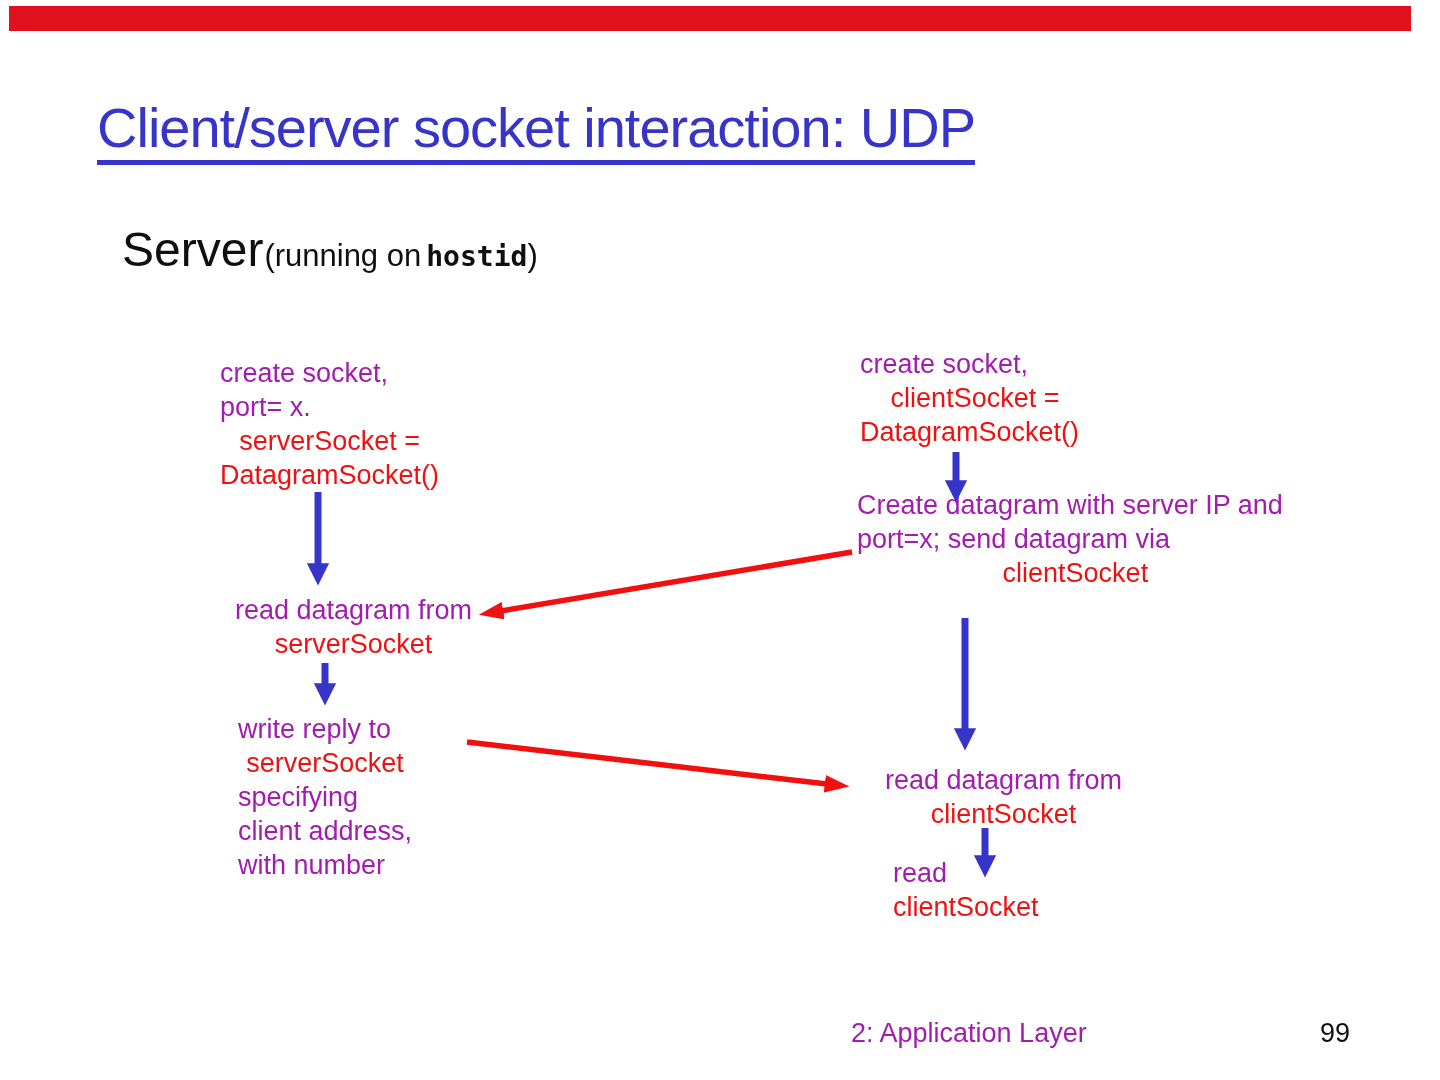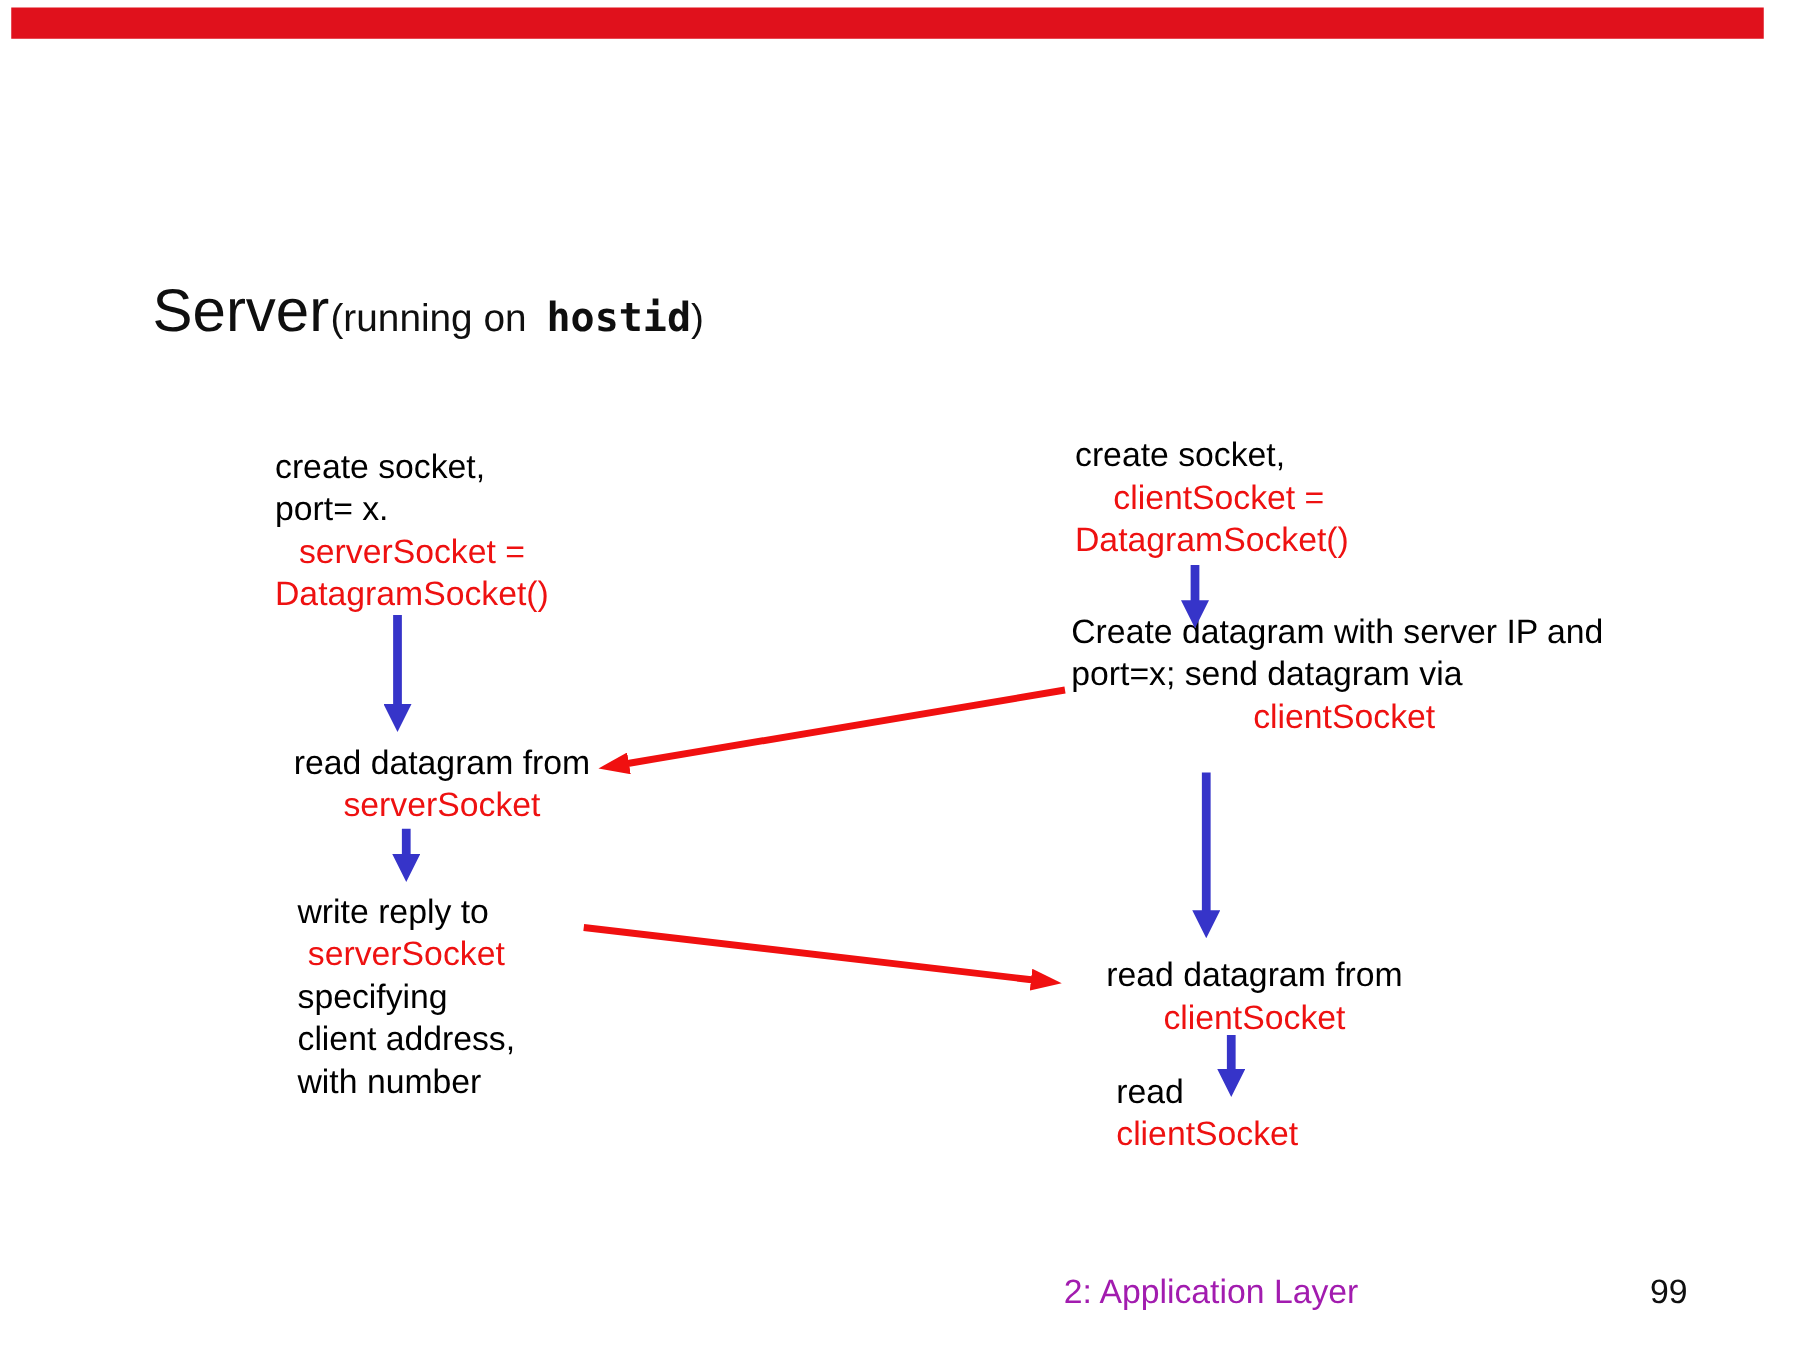--- a/index.html
+++ b/index.html
@@ -10,37 +10,38 @@
   .topbar{position:absolute;left:9px;top:6px;width:1402px;height:25px;background:#e0111c;}
   .title{
     position:absolute;left:97px;top:99px;margin:0;font-weight:400;
     font-size:56px;line-height:1.05;letter-spacing:-1px;color:#3634c9;
     border-bottom:5px solid #3634c9;padding-bottom:2px;white-space:nowrap;
   }
   .srv-head{position:absolute;left:122px;top:222px;white-space:nowrap;}
   .hb{font-size:48px;color:#0f0f0f;}
   .hs{font-size:31px;color:#0f0f0f;margin-left:1px;}
   .hs.close{margin-left:0;}
-  .hc{font-family:"DejaVu Sans Mono","Liberation Mono",monospace;font-weight:bold;font-size:32px;color:#0f0f0f;margin-left:16px;}
+  .hc{font-family:"DejaVu Sans Mono","Liberation Mono",monospace;font-weight:bold;font-size:28px;color:#0f0f0f;margin-left:5px;}
   .cli-head{position:absolute;left:845px;top:224px;font-size:48px;color:#0f0f0f;}
   .tb{position:absolute;font-size:27px;line-height:34px;white-space:nowrap;}
-  .ln.k{color:#000000;}
+  .ln.k{color:#a21caf;}
   .ln.r{color:#ee1111;text-align:center;}
   .ln.ind{padding-left:11px;}
   .overlay{position:absolute;left:0;top:0;pointer-events:none;}
   .footer-sec{position:absolute;left:851px;top:1018px;font-size:27px;color:#a21caf;}
   .footer-page{position:absolute;left:1320px;top:1018px;font-size:27px;color:#0f0f0f;}
 </style>
 </head>
 <body>
 
 <div class="slide">
 
   <div class="topbar"></div>
 
+  <h1 class="title">Client/server socket interaction: UDP</h1>
 
   <div class="srv-head">
     <span class="hb">Server</span><span class="hs">(running on</span><span class="hc">hostid</span><span class="hs close">)</span>
   </div>
 
 
   <div class="tb" style="left:220px;top:356px">
     <div class="ln k">create socket,</div>
     <div class="ln k">port= x.</div>
     <div class="ln r">serverSocket =</div>

